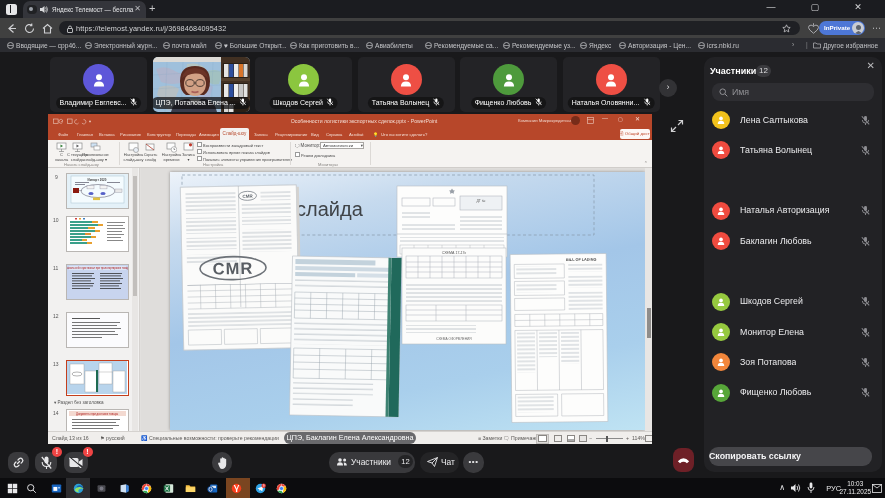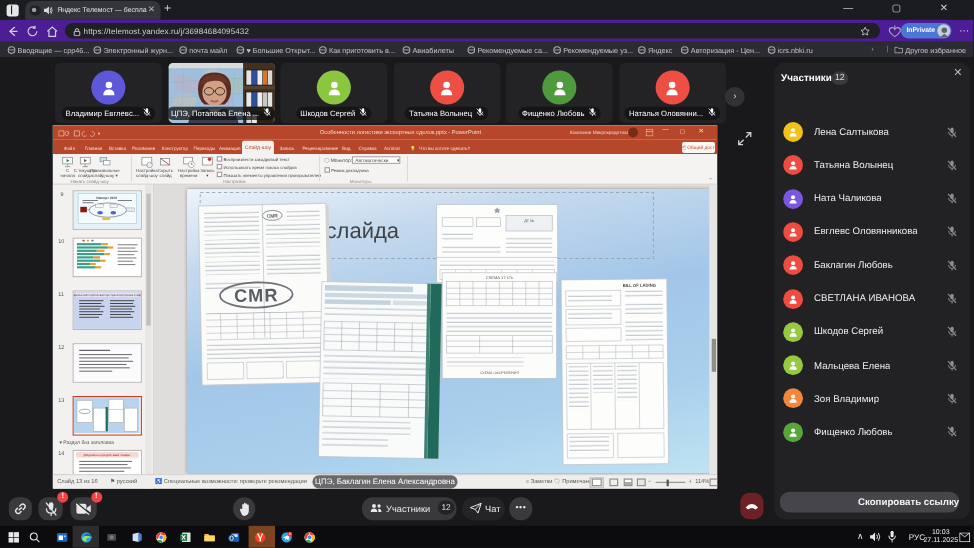--- a/index.html
+++ b/index.html
@@ -11,21 +11,21 @@
 #wsicon { position:absolute; left:6px; top:3.5px; width:11px; height:11px; background:#e6e6e8; border-radius:2.5px; }
 #wsicon:after { content:""; position:absolute; left:3.5px; top:1.5px; width:1.5px; height:8px; background:#1b1c20; }
 #tab { position:absolute; left:23px; top:1px; width:123px; height:17px; background:#34353b; border-radius:7px 7px 0 0; }
 #tabbadge { position:absolute; left:4px; top:3.5px; width:10px; height:9px; background:#202124; border-radius:4px; }
 #tabbadge:after { content:""; position:absolute; left:2px; top:2.5px; width:4px; height:4px; border-radius:50%; background:#9ba0a8; }
 #tabtitle { position:absolute; left:29px; top:4.5px; width:100px; font-size:6.3px; color:#e4e5e7; white-space:nowrap; overflow:hidden; }
 #tabclose { position:absolute; right:5px; top:3px; color:#b7b8bb; font-size:8px; }
 #newtab { position:absolute; left:149px; top:2px; color:#c7c8ca; font-size:11px; font-weight:400; }
 .wbtn { position:absolute; top:0; width:30px; height:16px; color:#d2d3d5; font-size:9px; text-align:center; line-height:15px; }
 
-#toolbar { position:absolute; left:0; top:18px; width:885px; height:20px; background:#4c1d95; }
+#toolbar { position:absolute; left:0; top:18px; width:885px; height:20px; background:#404040; }
 .tbi { position:absolute; top:2.5px; width:15px; height:15px; color:#cfd0d3; font-size:10px; text-align:center; line-height:15px; }
 #urlbar { position:absolute; left:59px; top:3px; width:741px; height:14px; background:#1f2024; border-radius:7px; }
 #urltext { position:absolute; left:17px; top:3.2px; font-size:7.3px; color:#d2d3d5; letter-spacing:0.1px; }
 #inprivate { position:absolute; left:819px; top:3px; width:46px; height:14px; background:#4d77d6; border-radius:7px; color:#fff; font-size:6.2px; font-weight:bold; line-height:14px; padding-left:5px; }
 #ipav { position:absolute; right:1px; top:1px; width:12px; height:12px; border-radius:50%; background:#c9cdd4; overflow:hidden; }
 #ipav:after { content:""; position:absolute; left:3.5px; top:2.5px; width:5px; height:5px; border-radius:50%; background:#5d646e; box-shadow:0 5px 0 -1px #5d646e, -1.5px 6px 0 -1px #5d646e, 1.5px 6px 0 -1px #5d646e; }
 
 #bookmarks { position:absolute; left:0; top:38px; width:885px; height:14px; background:#2b2c31; font-size:6.6px; color:#c3c4c7; }
 .bm { position:absolute; top:3px; white-space:nowrap; }
 .glb { display:inline-block; width:7px; height:7px; border:1px solid #a9aaad; border-radius:50%; position:relative; top:1px; margin-right:2px; background:linear-gradient(#a9aaad,#a9aaad) center/100% 0.8px no-repeat; }
@@ -85,21 +85,21 @@
 
 #panel { position:absolute; left:704px; top:57px; width:178px; height:415px; background:#222225; border-radius:10px; }
 #ptitle { position:absolute; left:6px; top:9px; font-size:9px; font-weight:bold; color:#fff; }
 #pbadge { position:absolute; left:52px; top:8px; min-width:13px; height:12px; background:#3a3a3e; border-radius:6px; color:#dcdcde; font-size:8px; text-align:center; line-height:12px; padding:0 3px; }
 #pclose { position:absolute; right:7px; top:3px; color:#b9b9bc; font-size:10px; }
 #psearch { position:absolute; left:8px; top:26px; width:162px; height:18px; background:#2e2e32; border-radius:8px; color:#929296; font-size:8.8px; line-height:18px; }
 .prow { position:absolute; left:8px; width:162px; height:30px; }
 .pav { position:absolute; left:0; top:2.5px; width:18px; height:18px; border-radius:50%; }
 .pname { position:absolute; left:28px; top:6px; font-size:8.8px; color:#ececee; white-space:nowrap; max-width:112px; overflow:hidden; }
 .pmic { position:absolute; right:4px; top:6px; }
-#copylink { position:absolute; left:5px; top:390px; width:163px; height:19px; background:#46464a; border-radius:9px; color:#f5f5f7; font-size:8.8px; font-weight:bold; text-align:right; line-height:19px; }
+#copylink { position:absolute; left:5px; top:390px; width:163px; height:19px; background:#46464a; border-radius:9px; color:#f5f5f7; font-size:8.8px; font-weight:bold; text-align:left; line-height:19px; }
 
 
 #taskbar { position:absolute; left:0; top:478px; width:885px; height:20px; background:#0c0c0e; }
 .tico { position:absolute; top:4.5px; width:11px; height:11px; }
 .tactive { position:absolute; top:0; width:24px; height:20px; background:#2d2d30; }
 #tray { position:absolute; right:0; top:0; height:20px; color:#e8e8ea; }
 #clock { position:absolute; right:14px; top:2px; font-size:6.4px; text-align:center; line-height:8px; color:#eee; }
 </style>
 </head>
 <body>
@@ -758,20 +758,24 @@
       <svg style="position:absolute;left:4px;top:8px" width="13" height="8" viewBox="0 0 15 9">
           <path d="M1 6 Q7.5 -1 14 6 L11.5 8.2 Q7.5 5 3.5 8.2 Z" fill="#fff"></path>
         </svg>
     </div>
   </div>
 
   <div id="panel">
     <div id="ptitle">Участники</div>
     <div id="pbadge">12</div>
     <div id="pclose">✕</div>
+    <div id="psearch"><svg style="position:absolute;left:7px;top:4.5px" width="9" height="9" viewBox="0 0 9 9">
+          <circle cx="3.7" cy="3.7" r="2.8" fill="none" stroke="#929296" stroke-width="1"></circle>
+          <line x1="6" y1="6" x2="8.3" y2="8.3" stroke="#929296" stroke-width="1"></line>
+        </svg><span style="margin-left:20px">Имя</span></div>
     <div class="prow" style="top:51.5px">
         <div class="pav" style="background:#f2c21c">
           <svg class="person" viewBox="0 0 20 20">
             <circle cx="10" cy="7" r="3.4" fill="#fff"></circle>
             <path d="M4 17.5 Q4 11.5 10 11.5 Q16 11.5 16 17.5 Z" fill="#fff"></path>
           </svg>
         </div>
         <div class="pname">Лена Салтыкова</div>
         <svg class="pmic" width="9" height="11" viewBox="0 0 8 9">
           <rect x="2.7" y="0.5" width="2.6" height="4.5" rx="1.3" fill="#8e8e93"></rect>
@@ -786,76 +790,48 @@
             <path d="M4 17.5 Q4 11.5 10 11.5 Q16 11.5 16 17.5 Z" fill="#fff"></path>
           </svg>
         </div>
         <div class="pname">Татьяна Волынец</div>
         <svg class="pmic" width="9" height="11" viewBox="0 0 8 9">
           <rect x="2.7" y="0.5" width="2.6" height="4.5" rx="1.3" fill="#8e8e93"></rect>
           <path d="M1.2 4 Q1.2 6.8 4 6.8 Q6.8 6.8 6.8 4 M4 6.8 V8.5" stroke="#8e8e93" stroke-width="0.8" fill="none"></path>
           <line x1="0.7" y1="0.7" x2="7.3" y2="8" stroke="#8e8e93" stroke-width="0.9"></line>
         </svg>
       </div>
-    <div class="prow" style="top:112.1px">
-        <div class="pav" style="background:#7b57e0">
+    <div class="prow" style="top:142.4px">
+        <div class="pav" style="background:#ef4b3f">
           <svg class="person" viewBox="0 0 20 20">
             <circle cx="10" cy="7" r="3.4" fill="#fff"></circle>
             <path d="M4 17.5 Q4 11.5 10 11.5 Q16 11.5 16 17.5 Z" fill="#fff"></path>
           </svg>
         </div>
-        <div class="pname">Ната Чаликова</div>
-        <svg class="pmic" width="9" height="11" viewBox="0 0 8 9">
-          <rect x="2.7" y="0.5" width="2.6" height="4.5" rx="1.3" fill="#8e8e93"></rect>
-          <path d="M1.2 4 Q1.2 6.8 4 6.8 Q6.8 6.8 6.8 4 M4 6.8 V8.5" stroke="#8e8e93" stroke-width="0.8" fill="none"></path>
-          <line x1="0.7" y1="0.7" x2="7.3" y2="8" stroke="#8e8e93" stroke-width="0.9"></line>
-        </svg>
-      </div>
-    <div class="prow" style="top:142.4px">
-        <div class="pav" style="background:#ef4b3f">
-          <svg class="person" viewBox="0 0 20 20">
-            <circle cx="10" cy="7" r="3.4" fill="#fff"></circle>
-            <path d="M4 17.5 Q4 11.5 10 11.5 Q16 11.5 16 17.5 Z" fill="#fff"></path>
-          </svg>
-        </div>
-        <div class="pname">Евглевс Оловянникова</div>
+        <div class="pname">Наталья Авторизация</div>
         <svg class="pmic" width="9" height="11" viewBox="0 0 8 9">
           <rect x="2.7" y="0.5" width="2.6" height="4.5" rx="1.3" fill="#8e8e93"></rect>
           <path d="M1.2 4 Q1.2 6.8 4 6.8 Q6.8 6.8 6.8 4 M4 6.8 V8.5" stroke="#8e8e93" stroke-width="0.8" fill="none"></path>
           <line x1="0.7" y1="0.7" x2="7.3" y2="8" stroke="#8e8e93" stroke-width="0.9"></line>
         </svg>
       </div>
     <div class="prow" style="top:172.7px">
         <div class="pav" style="background:#ef4b3f">
           <svg class="person" viewBox="0 0 20 20">
             <circle cx="10" cy="7" r="3.4" fill="#fff"></circle>
             <path d="M4 17.5 Q4 11.5 10 11.5 Q16 11.5 16 17.5 Z" fill="#fff"></path>
           </svg>
         </div>
         <div class="pname">Баклагин Любовь</div>
         <svg class="pmic" width="9" height="11" viewBox="0 0 8 9">
           <rect x="2.7" y="0.5" width="2.6" height="4.5" rx="1.3" fill="#8e8e93"></rect>
           <path d="M1.2 4 Q1.2 6.8 4 6.8 Q6.8 6.8 6.8 4 M4 6.8 V8.5" stroke="#8e8e93" stroke-width="0.8" fill="none"></path>
           <line x1="0.7" y1="0.7" x2="7.3" y2="8" stroke="#8e8e93" stroke-width="0.9"></line>
         </svg>
       </div>
-    <div class="prow" style="top:203px">
-        <div class="pav" style="background:#ef4b3f">
-          <svg class="person" viewBox="0 0 20 20">
-            <circle cx="10" cy="7" r="3.4" fill="#fff"></circle>
-            <path d="M4 17.5 Q4 11.5 10 11.5 Q16 11.5 16 17.5 Z" fill="#fff"></path>
-          </svg>
-        </div>
-        <div class="pname">СВЕТЛАНА ИВАНОВА</div>
-        <svg class="pmic" width="9" height="11" viewBox="0 0 8 9">
-          <rect x="2.7" y="0.5" width="2.6" height="4.5" rx="1.3" fill="#8e8e93"></rect>
-          <path d="M1.2 4 Q1.2 6.8 4 6.8 Q6.8 6.8 6.8 4 M4 6.8 V8.5" stroke="#8e8e93" stroke-width="0.8" fill="none"></path>
-          <line x1="0.7" y1="0.7" x2="7.3" y2="8" stroke="#8e8e93" stroke-width="0.9"></line>
-        </svg>
-      </div>
     <div class="prow" style="top:233.3px">
         <div class="pav" style="background:#96c93f">
           <svg class="person" viewBox="0 0 20 20">
             <circle cx="10" cy="7" r="3.4" fill="#fff"></circle>
             <path d="M4 17.5 Q4 11.5 10 11.5 Q16 11.5 16 17.5 Z" fill="#fff"></path>
           </svg>
         </div>
         <div class="pname">Шкодов Сергей</div>
         <svg class="pmic" width="9" height="11" viewBox="0 0 8 9">
           <rect x="2.7" y="0.5" width="2.6" height="4.5" rx="1.3" fill="#8e8e93"></rect>
@@ -863,35 +839,35 @@
           <line x1="0.7" y1="0.7" x2="7.3" y2="8" stroke="#8e8e93" stroke-width="0.9"></line>
         </svg>
       </div>
     <div class="prow" style="top:263.6px">
         <div class="pav" style="background:#96c93f">
           <svg class="person" viewBox="0 0 20 20">
             <circle cx="10" cy="7" r="3.4" fill="#fff"></circle>
             <path d="M4 17.5 Q4 11.5 10 11.5 Q16 11.5 16 17.5 Z" fill="#fff"></path>
           </svg>
         </div>
-        <div class="pname">Мальцева Елена</div>
+        <div class="pname">Монитор Елена</div>
         <svg class="pmic" width="9" height="11" viewBox="0 0 8 9">
           <rect x="2.7" y="0.5" width="2.6" height="4.5" rx="1.3" fill="#8e8e93"></rect>
           <path d="M1.2 4 Q1.2 6.8 4 6.8 Q6.8 6.8 6.8 4 M4 6.8 V8.5" stroke="#8e8e93" stroke-width="0.8" fill="none"></path>
           <line x1="0.7" y1="0.7" x2="7.3" y2="8" stroke="#8e8e93" stroke-width="0.9"></line>
         </svg>
       </div>
     <div class="prow" style="top:293.9px">
         <div class="pav" style="background:#f2863b">
           <svg class="person" viewBox="0 0 20 20">
             <circle cx="10" cy="7" r="3.4" fill="#fff"></circle>
             <path d="M4 17.5 Q4 11.5 10 11.5 Q16 11.5 16 17.5 Z" fill="#fff"></path>
           </svg>
         </div>
-        <div class="pname">Зоя Владимир</div>
+        <div class="pname">Зоя Потапова</div>
         <svg class="pmic" width="9" height="11" viewBox="0 0 8 9">
           <rect x="2.7" y="0.5" width="2.6" height="4.5" rx="1.3" fill="#8e8e93"></rect>
           <path d="M1.2 4 Q1.2 6.8 4 6.8 Q6.8 6.8 6.8 4 M4 6.8 V8.5" stroke="#8e8e93" stroke-width="0.8" fill="none"></path>
           <line x1="0.7" y1="0.7" x2="7.3" y2="8" stroke="#8e8e93" stroke-width="0.9"></line>
         </svg>
       </div>
     <div class="prow" style="top:324.2px">
         <div class="pav" style="background:#57a639">
           <svg class="person" viewBox="0 0 20 20">
             <circle cx="10" cy="7" r="3.4" fill="#fff"></circle>

